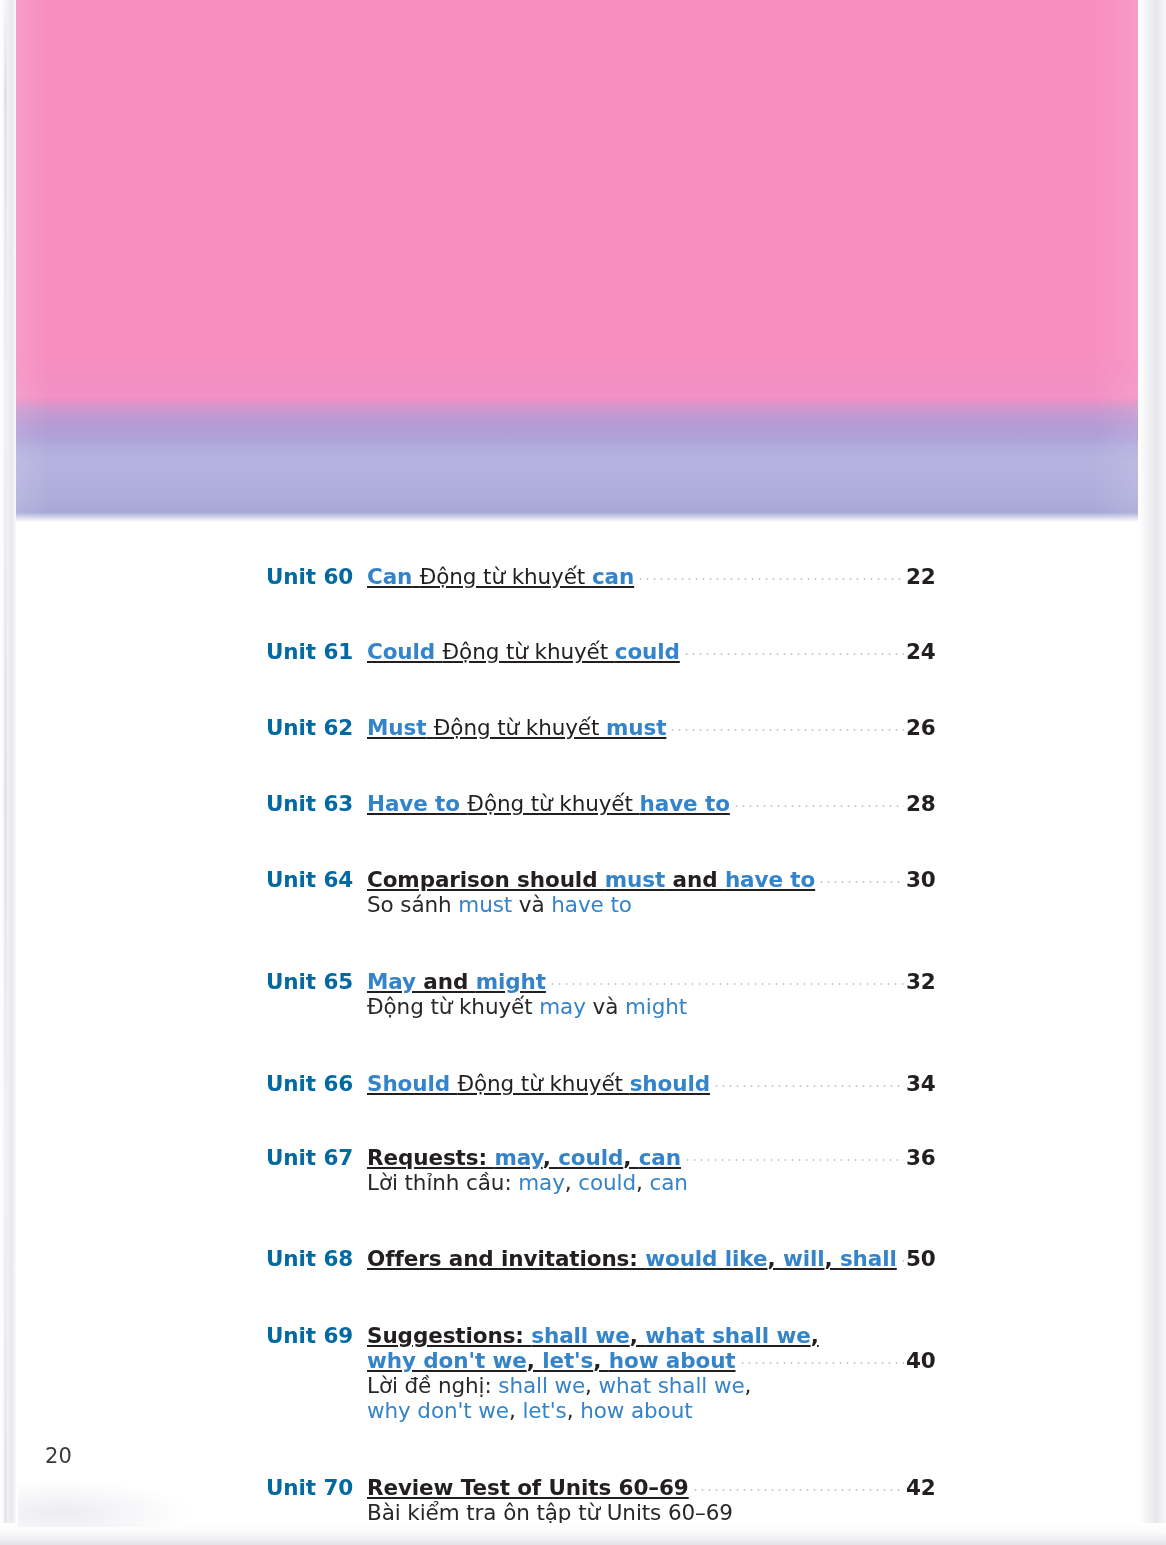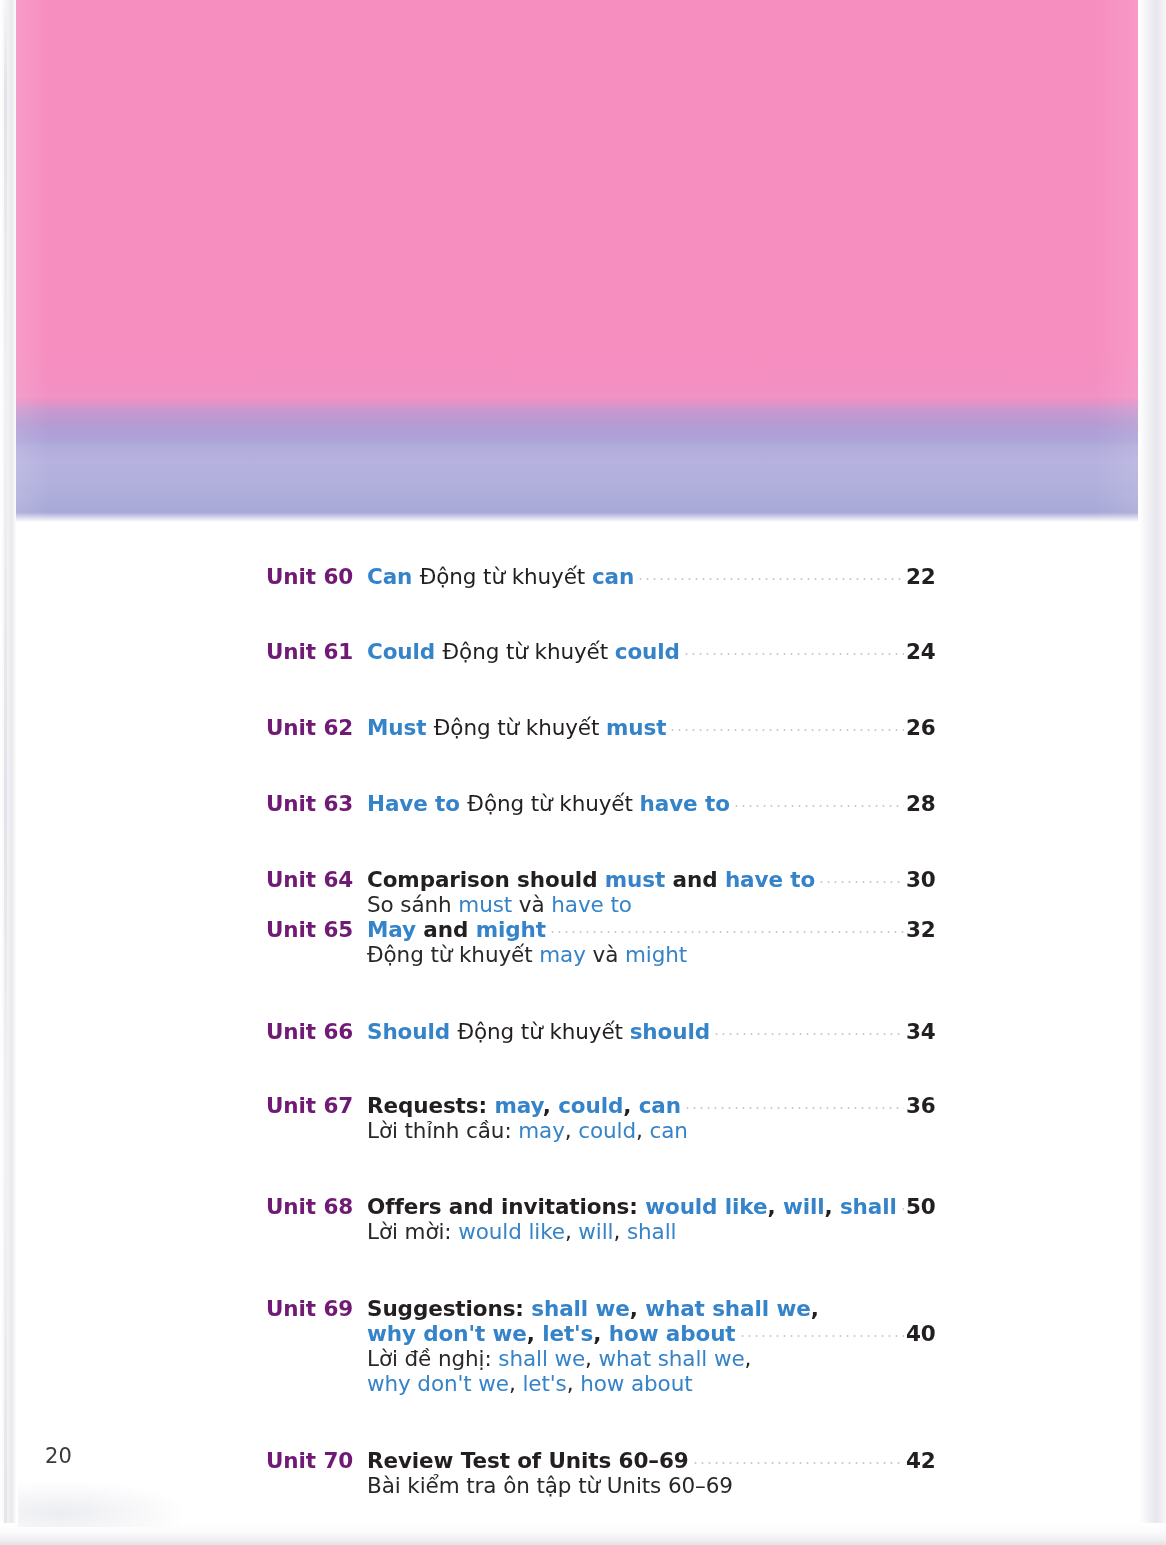--- a/index.html
+++ b/index.html
@@ -134,33 +134,34 @@
     align-items: baseline;
     width: 1166px;
   }
 
   .unit-label {
     width: 100px;
     margin-left: 266px;
     flex: 0 0 100px;
     font-size: 21.5px;
     font-weight: 600;
-    color: #701a75;
+    color: #0369a1;
     letter-spacing: -0.1px;
     white-space: nowrap;
   }
 
   .entry-title {
     flex: 0 0 auto;
     margin-left: 1px;
     font-size: 21.5px;
     font-weight: 600;
     color: #231f20;
     letter-spacing: -0.1px;
     white-space: nowrap;
+    text-decoration: underline;
   }
 
   .leader {
     flex: 1 1 auto;
     position: relative;
     height: 1em;
     margin: 0 2px 0 3px;
     overflow: hidden;
   }
   .leader::after {
@@ -275,21 +276,21 @@
           <div class="unit-label">Unit 64</div>
           <div class="entry-title"><span>Comparison should </span><span class="kw-bold">must</span><span> and </span><span class="kw-bold">have to</span><span> </span></div>
           <div class="leader"></div>
           <div class="page-num">30</div>
         </div>
         <div class="sub-row">
           <div class="sub-indent"></div>
           <div class="sub-text"><span style="font-weight: 400;">So sánh </span><span class="kw">must</span><span style="font-weight: 400;"> và </span><span class="kw">have to</span></div>
         </div>
       </div>
-      <div class="entry" style="">
+      <div class="entry" style="margin-top: 52px;">
         <div class="entry-row">
           <div class="unit-label">Unit 65</div>
           <div class="entry-title"><span class="kw-bold">May</span><span> and </span><span class="kw-bold">might</span></div>
           <div class="leader"></div>
           <div class="page-num">32</div>
         </div>
         <div class="sub-row">
           <div class="sub-indent"></div>
           <div class="sub-text"><span style="font-weight: 400;">Động từ khuyết </span><span class="kw">may</span><span style="font-weight: 400;"> và </span><span class="kw">might</span></div>
         </div>
@@ -313,24 +314,20 @@
           <div class="sub-indent"></div>
           <div class="sub-text"><span style="font-weight: 400;">Lời thỉnh cầu: </span><span class="kw">may</span><span style="font-weight: 400;">, </span><span class="kw">could</span><span style="font-weight: 400;">, </span><span class="kw">can</span></div>
         </div>
       </div>
       <div class="entry" style="margin-top: 51px;">
         <div class="entry-row">
           <div class="unit-label">Unit 68</div>
           <div class="entry-title"><span>Offers and invitations: </span><span class="kw-bold">would like</span><span>, </span><span class="kw-bold">will</span><span>, </span><span class="kw-bold">shall</span></div>
           <div class="leader"></div>
           <div class="page-num">50</div>
-        </div>
-        <div class="sub-row">
-          <div class="sub-indent"></div>
-          <div class="sub-text"><span style="font-weight: 400;">Lời mời: </span><span class="kw">would like</span><span style="font-weight: 400;">, </span><span class="kw">will</span><span style="font-weight: 400;">, </span><span class="kw">shall</span></div>
         </div>
       </div>
       <div class="entry" style="margin-top: 52px;">
         <div class="entry-row">
           <div class="unit-label">Unit 69</div>
           <div class="entry-title"><span>Suggestions: </span><span class="kw-bold">shall we</span><span>, </span><span class="kw-bold">what shall we</span><span>,</span></div>
           <div class="leader" style="visibility: hidden;"></div>
           <div class="page-num" style="visibility: hidden;"></div>
         </div>
         <div class="entry-row">

